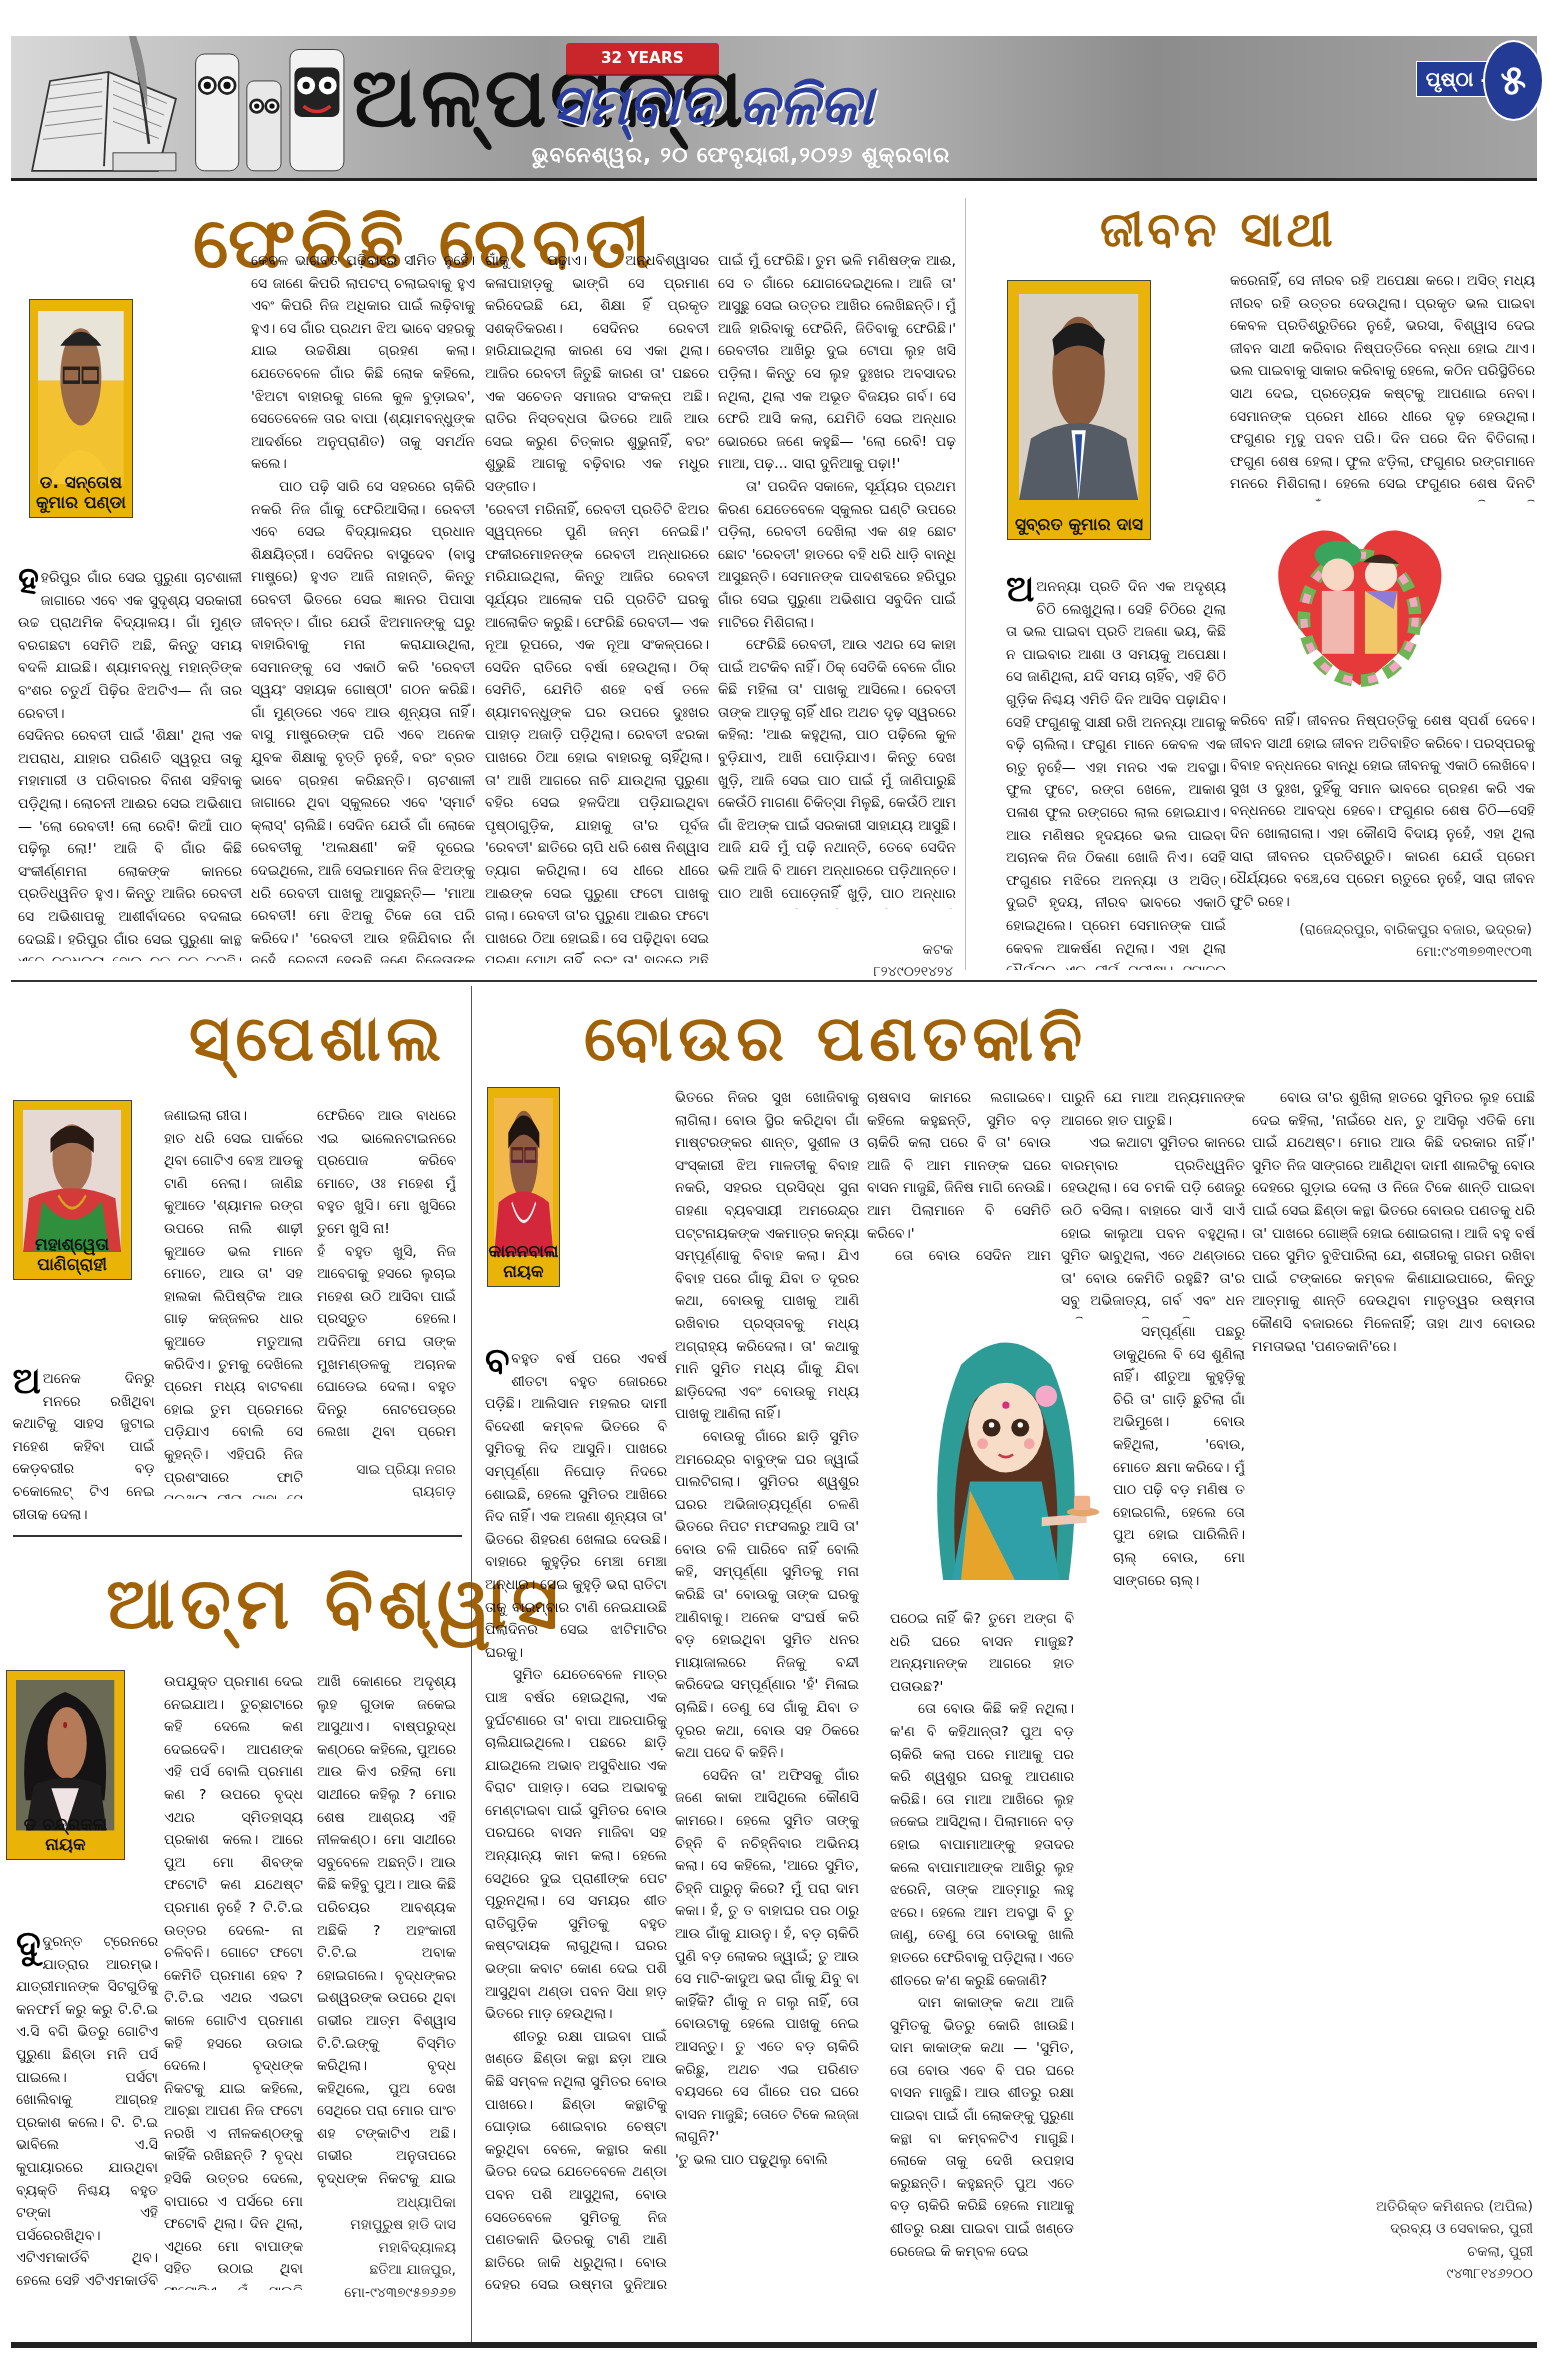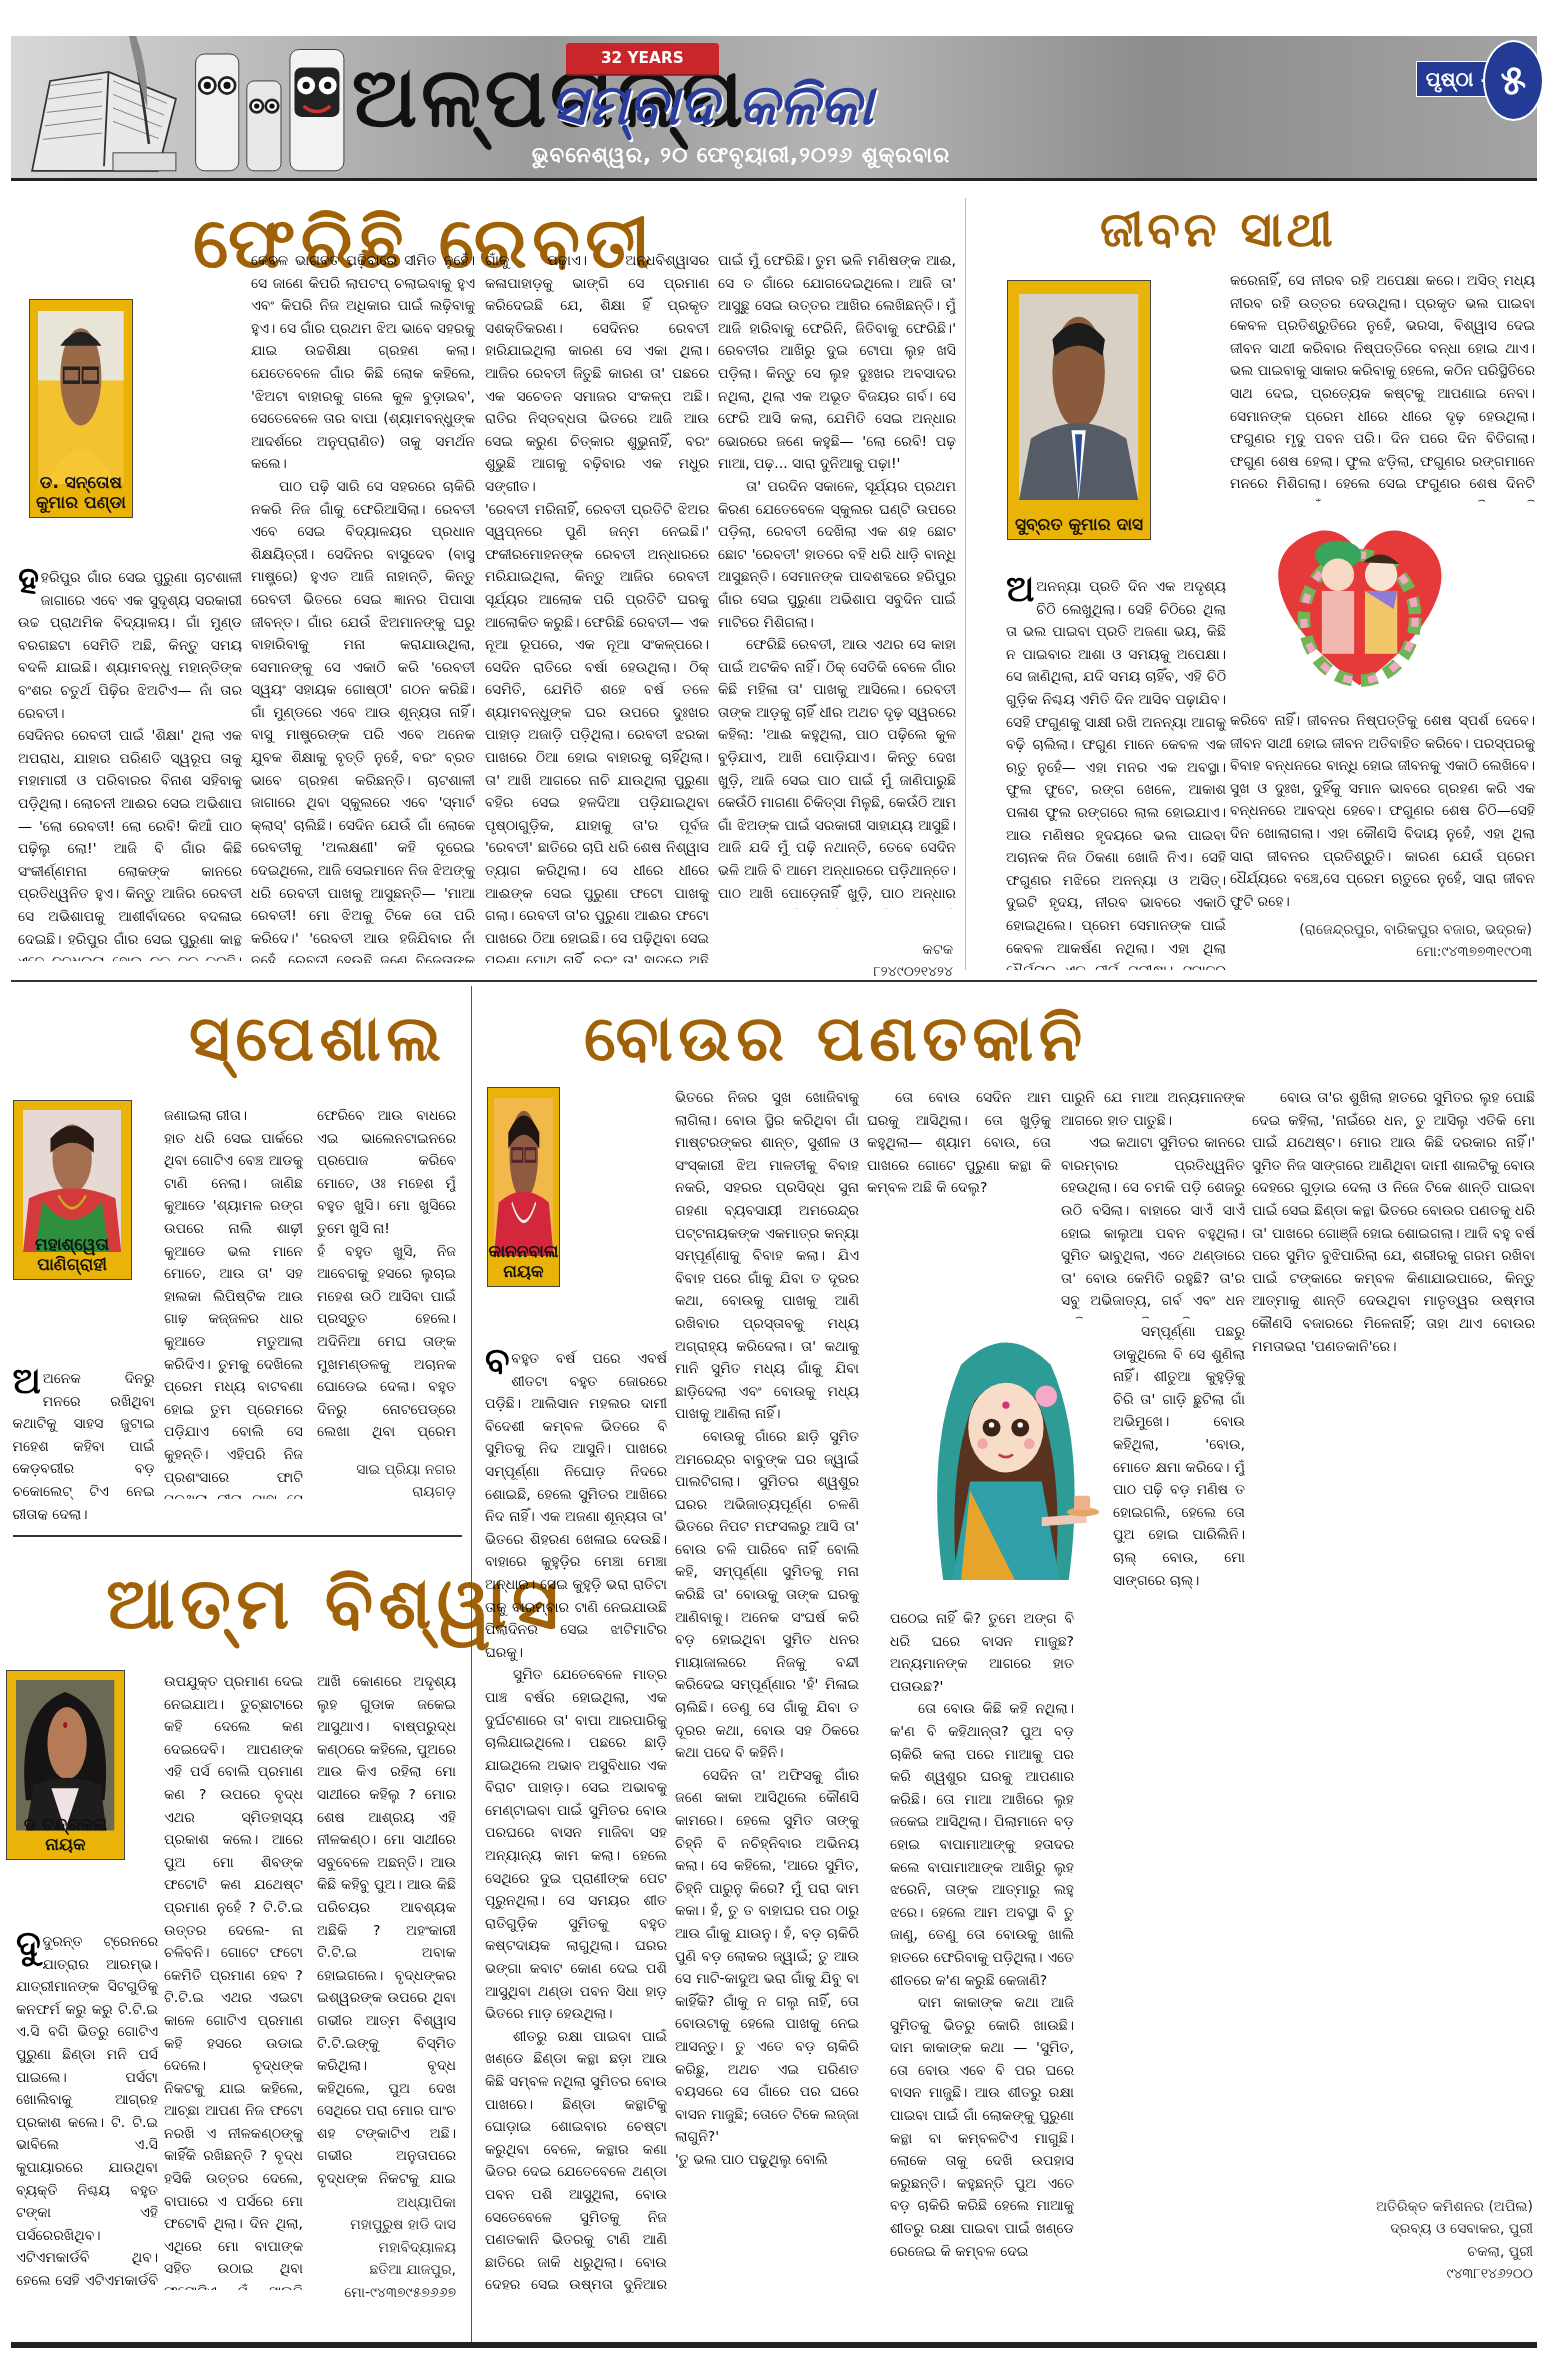--- a/index.html
+++ b/index.html
@@ -231,20 +231,21 @@
   <p class="ind">ସୁମିତ ଯେତେବେଳେ ମାତ୍ର ପାଞ୍ଚ ବର୍ଷର ହୋଇଥିଲା, ଏକ ଦୁର୍ଘଟଣାରେ ତା' ବାପା ଆରପାରିକୁ ଚାଲିଯାଇଥିଲେ। ପଛରେ ଛାଡ଼ି ଯାଇଥିଲେ ଅଭାବ ଅସୁବିଧାର ଏକ ବିରାଟ ପାହାଡ଼। ସେଇ ଅଭାବକୁ ମେଣ୍ଟାଇବା ପାଇଁ ସୁମିତର ବୋଉ ପରଘରେ ବାସନ ମାଜିବା ସହ ଅନ୍ୟାନ୍ୟ କାମ କଲା। ହେଲେ ସେଥିରେ ଦୁଇ ପ୍ରାଣୀଙ୍କ ପେଟ ପୂରୁନଥିଲା। ସେ ସମୟର ଶୀତ ରାତିଗୁଡ଼ିକ ସୁମିତକୁ ବହୁତ କଷ୍ଟଦାୟକ ଲାଗୁଥିଲା। ଘରର ଭଙ୍ଗା କବାଟ କୋଣ ଦେଇ ପଶି ଆସୁଥିବା ଥଣ୍ଡା ପବନ ସିଧା ହାଡ଼ ଭିତରେ ମାଡ଼ ହେଉଥିଲା।</p>
   <p class="ind">ଶୀତରୁ ରକ୍ଷା ପାଇବା ପାଇଁ ଖଣ୍ଡେ ଛିଣ୍ଡା କନ୍ଥା ଛଡ଼ା ଆଉ କିଛି ସମ୍ବଳ ନଥିଲା ସୁମିତର ବୋଉ ପାଖରେ। ଛିଣ୍ଡା କନ୍ଥାଟିକୁ ଘୋଡ଼ାଇ ଶୋଇବାର ଚେଷ୍ଟା କରୁଥିବା ବେଳେ, କନ୍ଥାର କଣା ଭିତର ଦେଇ ଯେତେବେଳେ ଥଣ୍ଡା ପବନ ପଶି ଆସୁଥିଲା, ବୋଉ ସେତେବେଳେ ସୁମିତକୁ ନିଜ ପଣତକାନି ଭିତରକୁ ଟାଣି ଆଣି ଛାତିରେ ଜାକି ଧରୁଥିଲା। ବୋଉ ଦେହର ସେଇ ଉଷ୍ମତା ଦୁନିଆର ସବୁଠାରୁ</p>
 </div>
 <div class="abs col" style="left:675px;top:1086px;width:184px;height:1212px;">
   <p>ଭିତରେ ନିଜର ସୁଖ ଖୋଜିବାକୁ ଲାଗିଲା। ବୋଉ ସ୍ଥିର କରିଥିବା ଗାଁ ମାଷ୍ଟରଙ୍କର ଶାନ୍ତ, ସୁଶୀଳ ଓ ସଂସ୍କାରୀ ଝିଅ ମାଳତୀକୁ ବିବାହ ନକରି, ସହରର ପ୍ରସିଦ୍ଧ ସୁନା ଗହଣା ବ୍ୟବସାୟୀ ଅମରେନ୍ଦ୍ର ପଟ୍ଟନାୟକଙ୍କ ଏକମାତ୍ର କନ୍ୟା ସମ୍ପୂର୍ଣ୍ଣାକୁ ବିବାହ କଲା। ଯିଏ ବିବାହ ପରେ ଗାଁକୁ ଯିବା ତ ଦୂରର କଥା, ବୋଉକୁ ପାଖକୁ ଆଣି ରଖିବାର ପ୍ରସ୍ତାବକୁ ମଧ୍ୟ ଅଗ୍ରାହ୍ୟ କରିଦେଲା। ତା' କଥାକୁ ମାନି ସୁମିତ ମଧ୍ୟ ଗାଁକୁ ଯିବା ଛାଡ଼ିଦେଲା ଏବଂ ବୋଉକୁ ମଧ୍ୟ ପାଖକୁ ଆଣିଲା ନାହିଁ।</p>
   <p class="ind">ବୋଉକୁ ଗାଁରେ ଛାଡ଼ି ସୁମିତ ଅମରେନ୍ଦ୍ର ବାବୁଙ୍କ ଘର ଜ୍ୱାଇଁ ପାଲଟିଗଲା। ସୁମିତର ଶ୍ୱଶୁର ଘରର ଅଭିଜାତ୍ୟପୂର୍ଣ୍ଣ ଚଳଣି ଭିତରେ ନିପଟ ମଫସଲରୁ ଆସି ତା' ବୋଉ ଚଳି ପାରିବେ ନାହିଁ ବୋଲି କହି, ସମ୍ପୂର୍ଣ୍ଣା ସୁମିତକୁ ମନା କରିଛି ତା' ବୋଉକୁ ତାଙ୍କ ଘରକୁ ଆଣିବାକୁ। ଅନେକ ସଂଘର୍ଷ କରି ବଡ଼ ହୋଇଥିବା ସୁମିତ ଧନର ମାୟାଜାଲରେ ନିଜକୁ ବନ୍ଦୀ କରିଦେଇ ସମ୍ପୂର୍ଣ୍ଣାର 'ହଁ' ମିଳାଇ ଚାଲିଛି। ତେଣୁ ସେ ଗାଁକୁ ଯିବା ତ ଦୂରର କଥା, ବୋଉ ସହ ଠିକରେ କଥା ପଦେ ବି କହିନି।</p>
   <p class="ind">ସେଦିନ ତା' ଅଫିସକୁ ଗାଁର ଜଣେ କାକା ଆସିଥିଲେ କୌଣସି କାମରେ। ହେଲେ ସୁମିତ ତାଙ୍କୁ ଚିହ୍ନି ବି ନଚିହ୍ନିବାର ଅଭିନୟ କଲା। ସେ କହିଲେ, 'ଆରେ ସୁମିତ, ଚିହ୍ନି ପାରୁନୁ କିରେ? ମୁଁ ପରା ଦାମ କକା। ହଁ, ତୁ ତ ବାହାଘର ପର ଠାରୁ ଆଉ ଗାଁକୁ ଯାଉନୁ। ହଁ, ବଡ଼ ଚାକିରି ପୁଣି ବଡ଼ ଲୋକର ଜ୍ୱାଇଁ; ତୁ ଆଉ ସେ ମାଟି-କାଦୁଅ ଭରା ଗାଁକୁ ଯିବୁ ବା କାହିଁକି? ଗାଁକୁ ନ ଗଲୁ ନାହିଁ, ତୋ ବୋଉଟାକୁ ହେଲେ ପାଖକୁ ନେଇ ଆସନ୍ତୁ। ତୁ ଏତେ ବଡ଼ ଚାକିରି କରିଛୁ, ଅଥଚ ଏଇ ପରିଣତ ବୟସରେ ସେ ଗାଁରେ ପର ଘରେ ବାସନ ମାଜୁଛି; ତୋତେ ଟିକେ ଲଜ୍ଜା ଲାଗୁନି?'</p>
   <p>'ତୁ ଭଲ ପାଠ ପଢୁଥିଲୁ ବୋଲି</p>
 </div>
 <div class="abs col" style="left:867px;top:1086px;width:184px;height:180px;">
+  <p>ଚାଷବାସ କାମରେ ଲଗାଇବେ। କହିଲେ କହୁଛନ୍ତି, ସୁମିତ ବଡ଼ ଚାକିରି କଲା ପରେ ବି ତା' ବୋଉ ଆଜି ବି ଆମ ମାନଙ୍କ ଘରେ ବାସନ ମାଜୁଛି, ଜିନିଷ ମାଗି ନେଉଛି। ଆମ ପିଲାମାନେ ବି ସେମିତି କରିବେ।'</p>
   <p class="ind">ତୋ ବୋଉ ସେଦିନ ଆମ ଘରକୁ ଆସିଥିଲା। ତୋ ଖୁଡ଼ିକୁ କହୁଥିଲା— ଶ୍ୟାମ ବୋଉ, ତୋ ପାଖରେ ଗୋଟେ ପୁରୁଣା କନ୍ଥା କି କମ୍ବଳ ଅଛି କି ଦେଲୁ?</p>
 </div>
 <svg class="abs" style="left:907px;top:1311px;width:196px;height:287px;" viewBox="0 0 218 320">
   <path d="M40 300 Q20 150 60 60 Q110 10 160 60 Q200 150 180 300 Z" fill="#2e9c96"></path>
   <path d="M55 300 Q45 170 75 100 Q110 60 145 100 Q175 170 165 300 Z" fill="#5a3220"></path>
   <ellipse cx="110" cy="130" rx="42" ry="50" fill="#f7dcc8"></ellipse>
   <circle cx="94" cy="130" r="10" fill="#3b2418"></circle>
     <circle cx="126" cy="130" r="10" fill="#3b2418"></circle>
   <circle cx="94" cy="127" r="3" fill="#fff"></circle>
     <circle cx="126" cy="127" r="3" fill="#fff"></circle>

